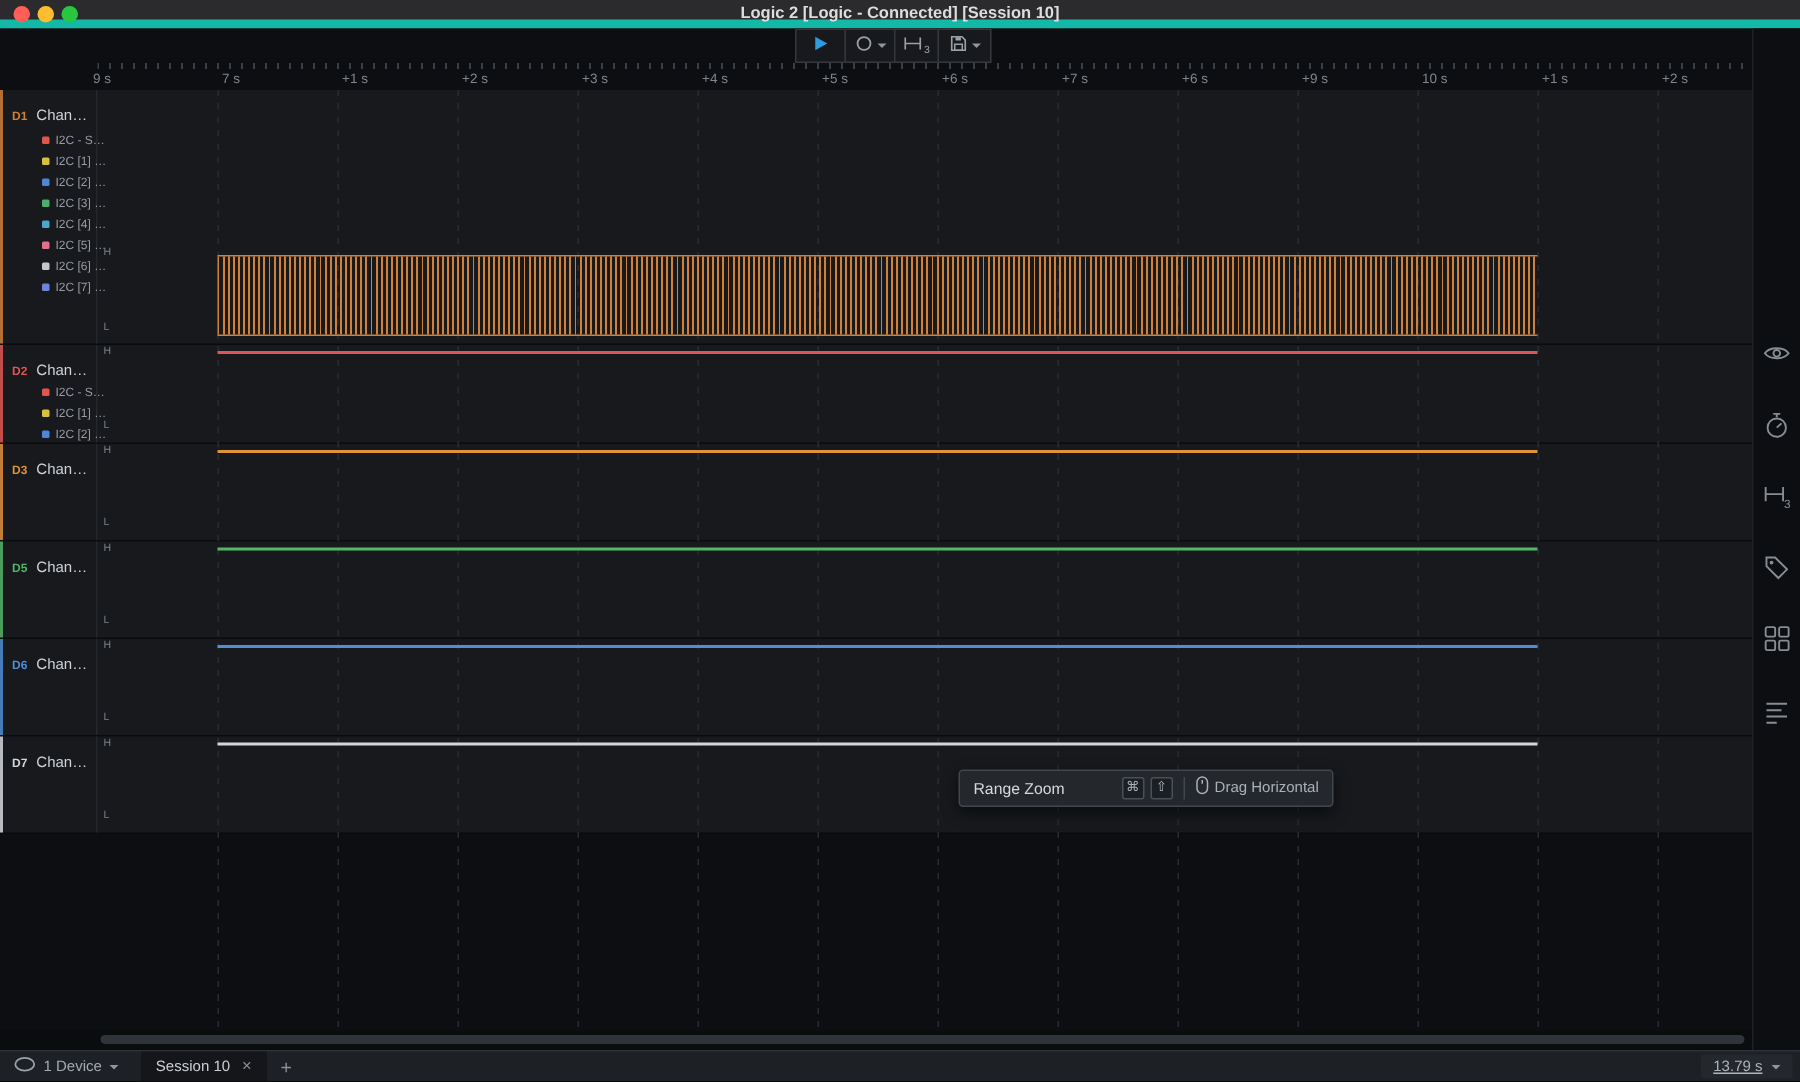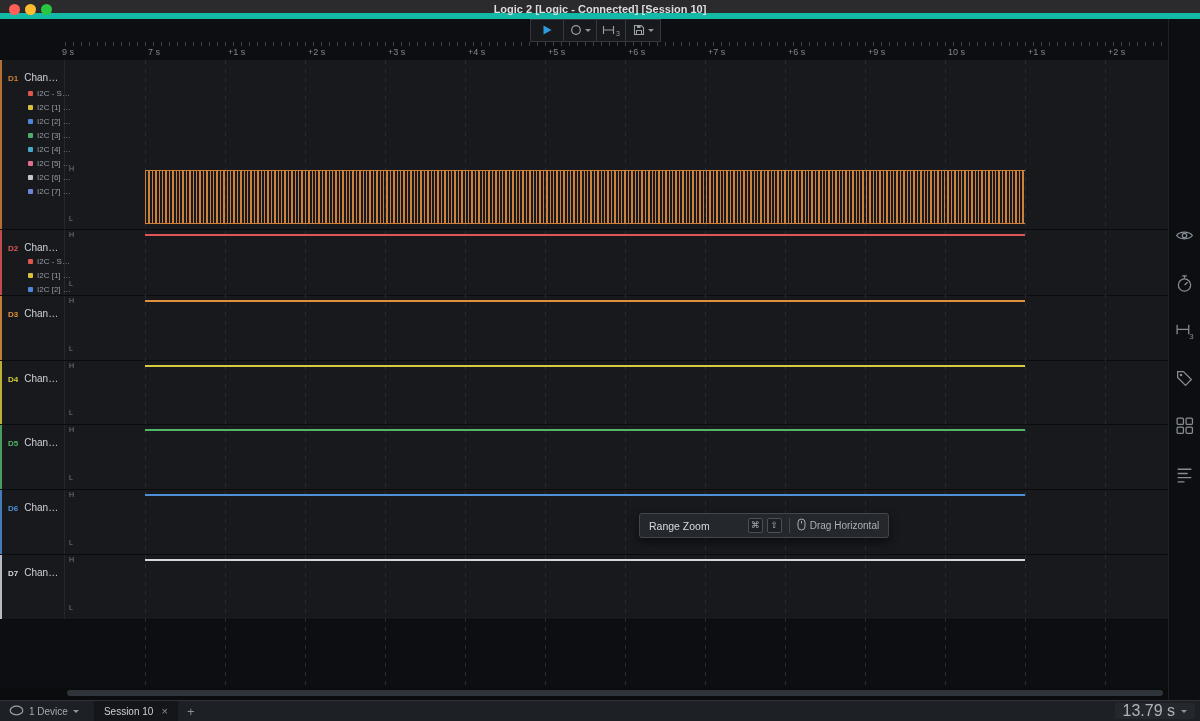--- a/index.html
+++ b/index.html
@@ -67,21 +67,21 @@
   .statusbar { position:absolute; left:0; top:700px; width:1200px; height:21px; background:#1d2024; border-top:1px solid #2e3238;
                display:flex; align-items:center; }
   .device-select { display:flex; align-items:center; gap:5px; padding:0 9px; height:21px; cursor:pointer; }
   .device-select .lbl { font-size:10px; color:#a4aab0; }
   .tab { display:flex; align-items:center; gap:8px; height:21px; padding:0 10px; margin-left:6px; background:#14161a; cursor:pointer; }
   .tab .lbl { font-size:10px; color:#ccd0d4; }
   .tabclose { font-size:11px; color:#8a9096; line-height:10px; }
   .addtab { width:26px; text-align:center; font-size:13px; color:#8a9096; cursor:pointer; }
   .duration { margin-left:auto; margin-right:5px; height:16px; background:#24282d; border-radius:2px;
               display:flex; align-items:center; gap:6px; padding:0 8px; cursor:pointer; }
-  .duration .lbl { font-size:16px; color:#aeb4ba; }
+  .duration .lbl { font-size:10px; color:#aeb4ba;text-decoration:underline; }
 </style>
 </head>
 <body>
 
 <div id="app">
 
   <div class="titlebar">
     <span class="light" style="left:9px; background:#ff5f57;"></span>
     <span class="light" style="left:25px; background:#febc2e;"></span>
     <span class="light" style="left:41px; background:#29c73f;"></span>
@@ -224,31 +224,20 @@
       <div class="lane-left">
         <div class="chanhead">
           <span class="chan-id" style="--c: #e0913c;">D3</span><span class="chan-name">Chan…</span>
         </div>
       </div>
       <span class="hl" style="top:1px">H</span>
       <span class="hl hl-b">L</span>
       <div class="sigline" style="top: 4px; --c: #e0913c;"></div>
     </div>
 
-    <div class="lane" style="height:64px">
-      <div class="accent" style="--c: #d6cb3a;"></div>
-      <div class="lane-left">
-        <div class="chanhead">
-          <span class="chan-id" style="--c: #d6cb3a;">D4</span><span class="chan-name">Chan…</span>
-        </div>
-      </div>
-      <span class="hl" style="top:1px">H</span>
-      <span class="hl hl-b">L</span>
-      <div class="sigline" style="top: 4px; --c: #d6cb3a;"></div>
-    </div>
 
     <div class="lane" style="height:65px">
       <div class="accent" style="--c: #53b568;"></div>
       <div class="lane-left">
         <div class="chanhead">
           <span class="chan-id" style="--c: #53b568;">D5</span><span class="chan-name">Chan…</span>
         </div>
       </div>
       <span class="hl" style="top:1px">H</span>
       <span class="hl hl-b">L</span>

